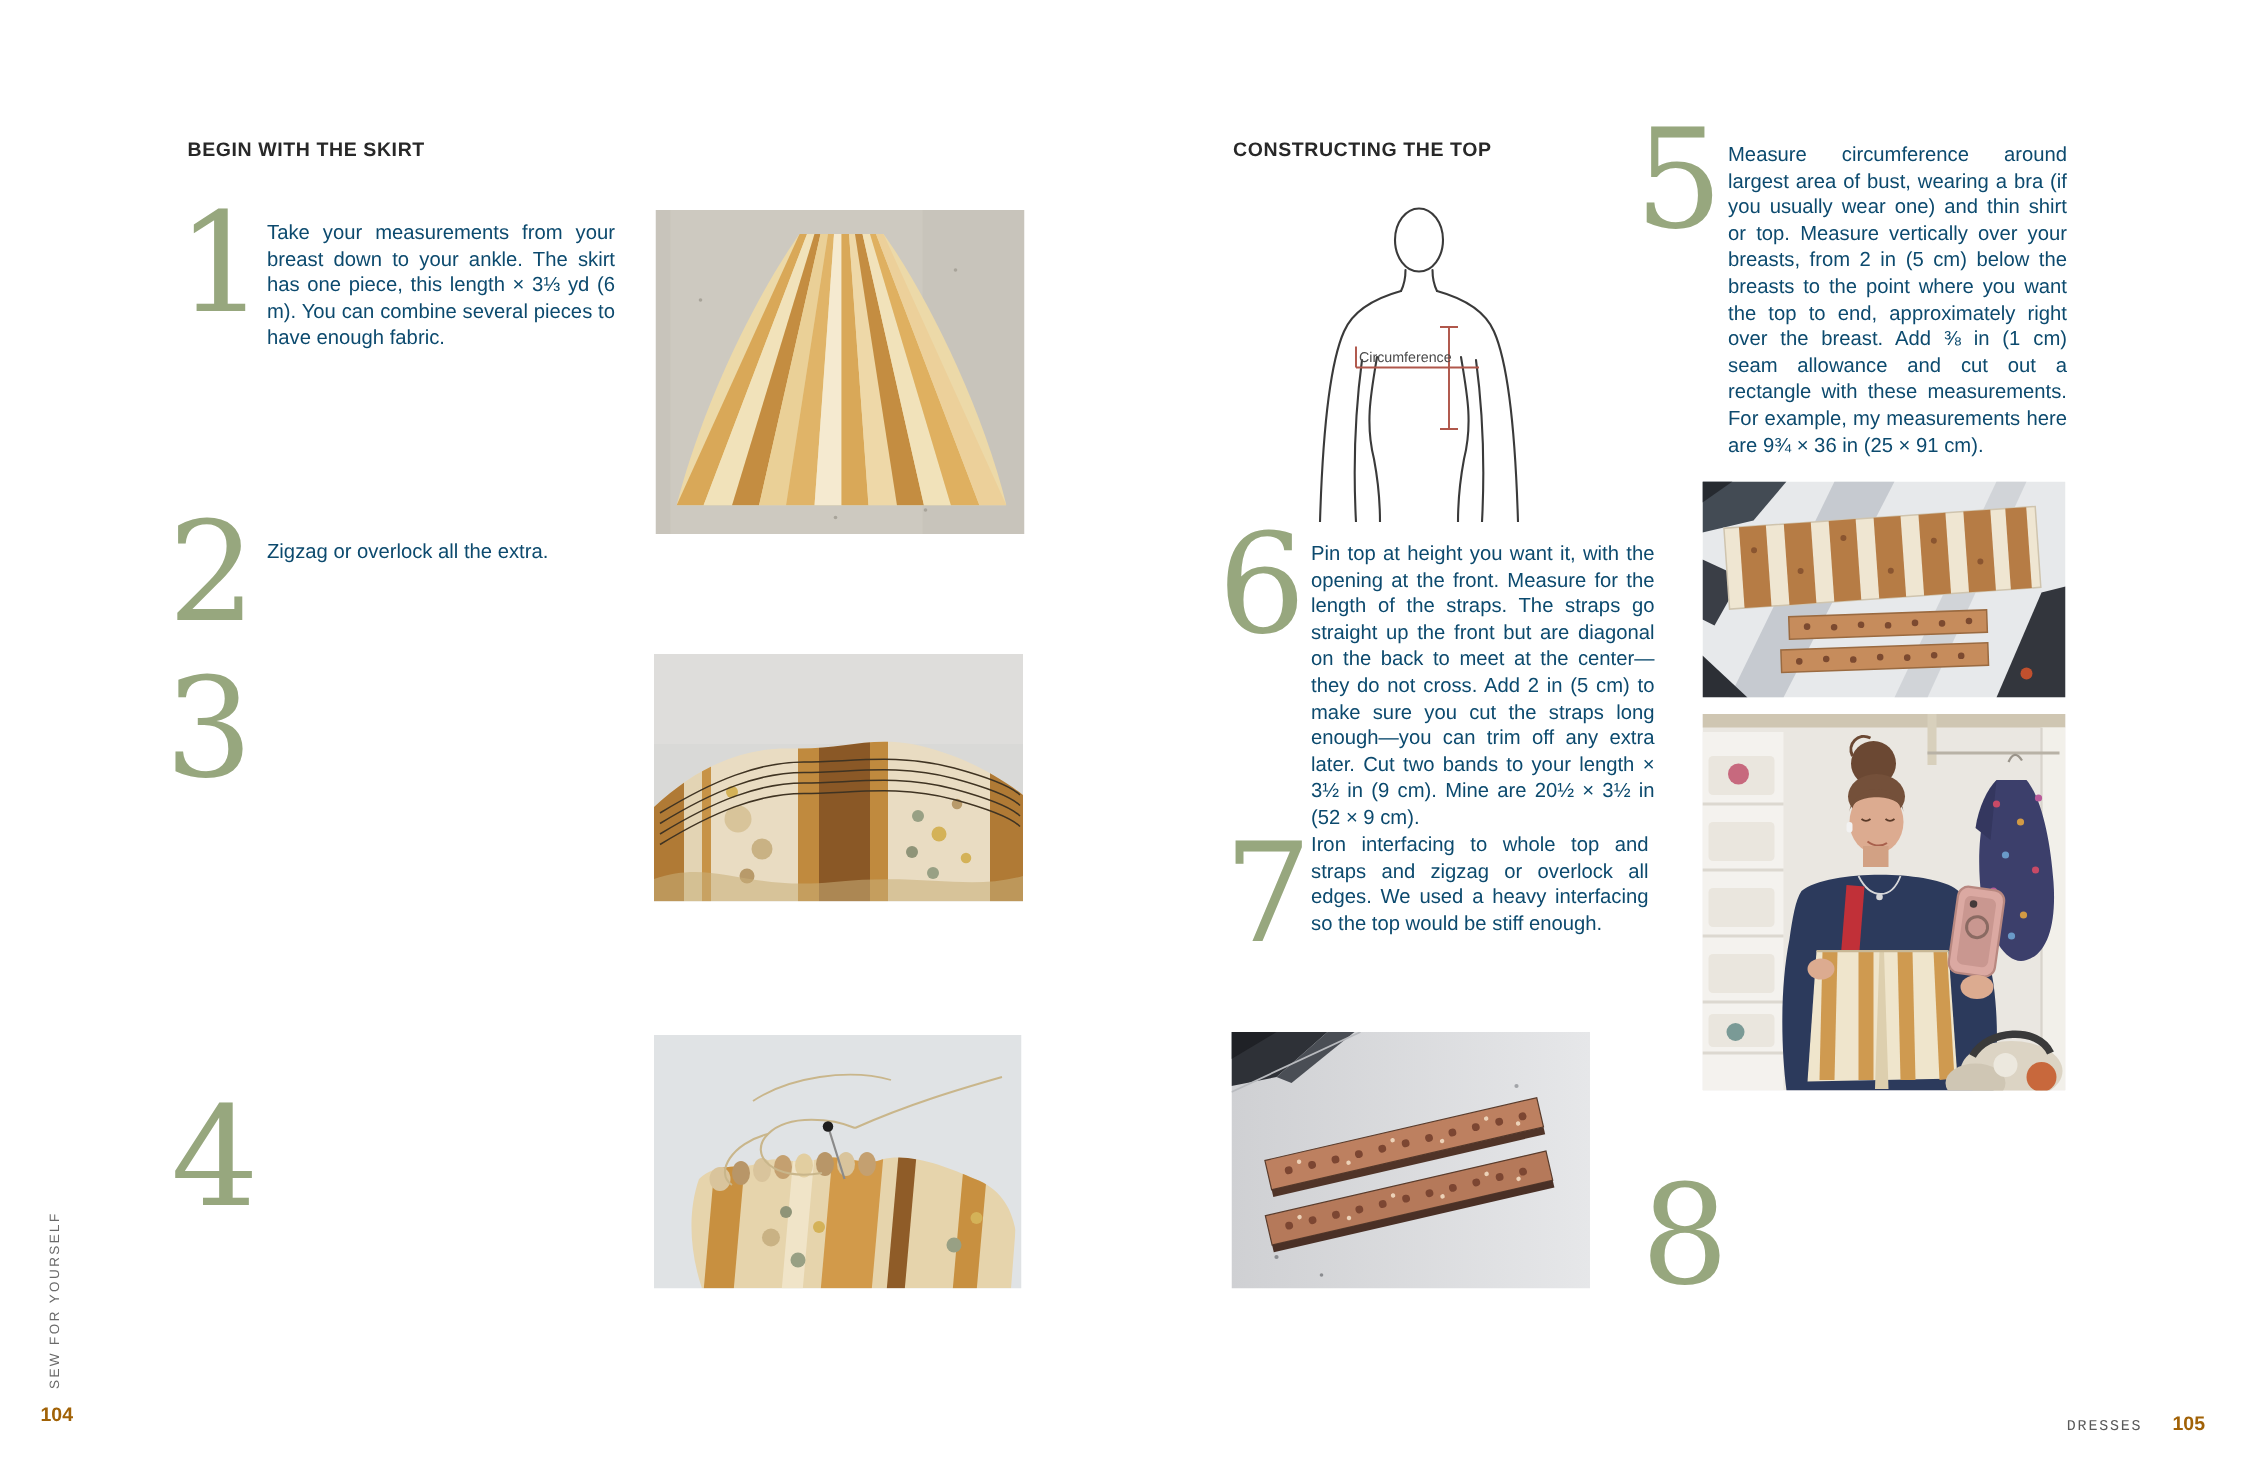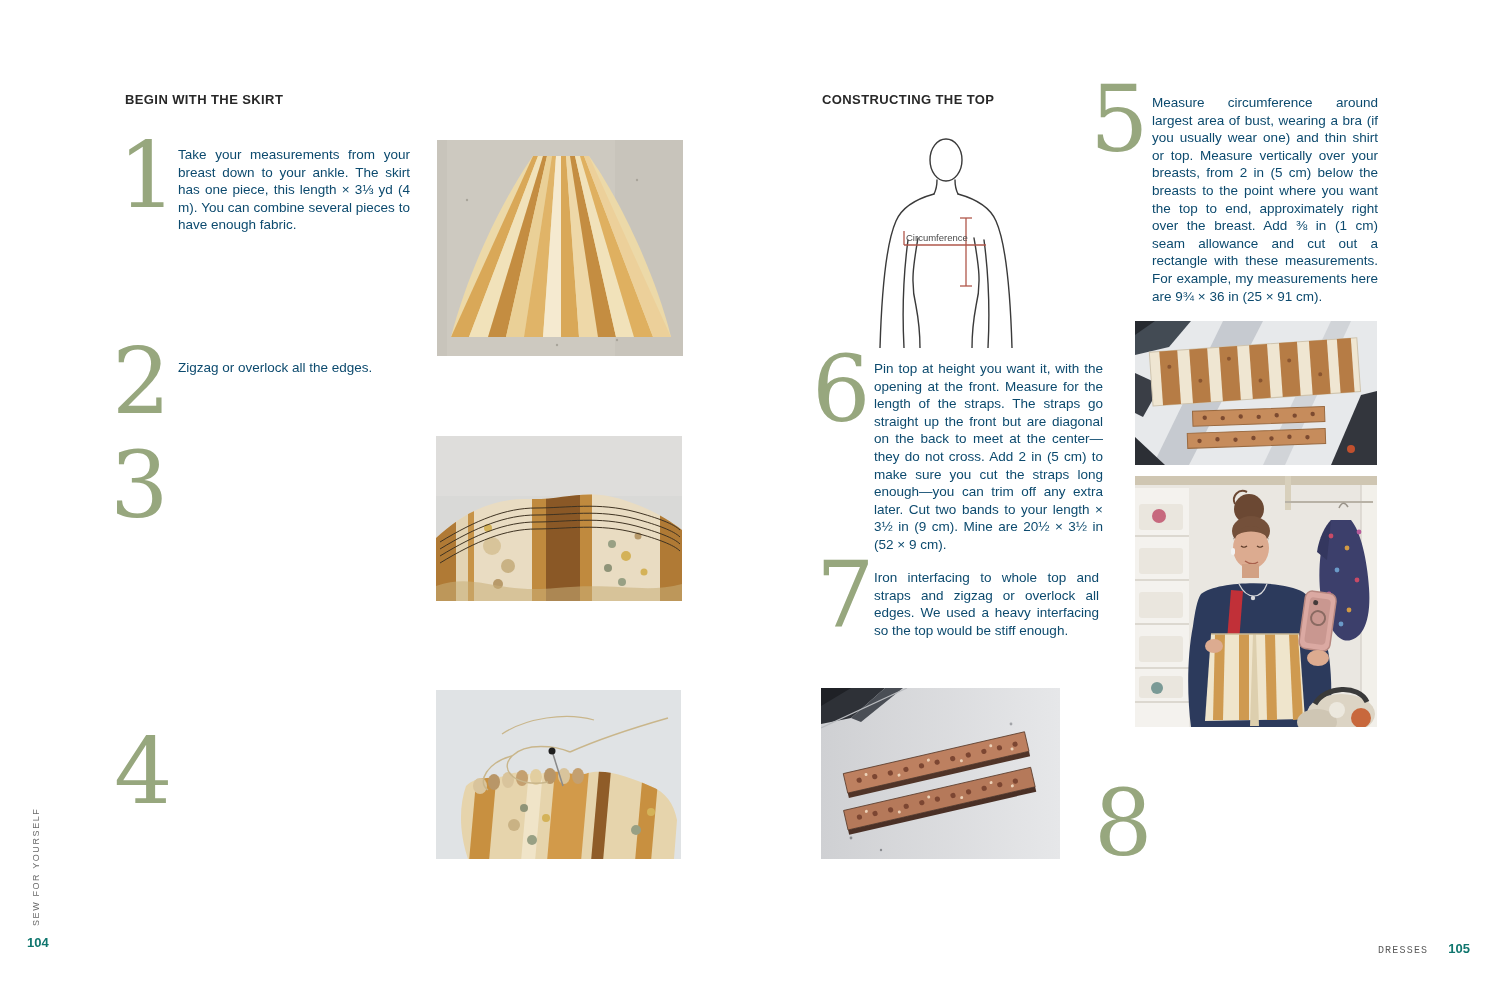--- a/index.html
+++ b/index.html
@@ -19,35 +19,35 @@
     position:absolute;font-size:13.5px;line-height:17.6px;color:#0c4a6e;
     text-align:justify;
   }
   .fig{position:absolute;}
   .fig svg{display:block;}
   .vert-title{
     position:absolute;left:31px;top:926px;transform:rotate(-90deg);
     transform-origin:0 0;font-size:9px;letter-spacing:1.6px;color:#6a6a6a;
     white-space:nowrap;
   }
-  .pagenum{position:absolute;font-size:13px;font-weight:bold;color:#0f766e;}
+  .pagenum{position:absolute;font-size:13px;font-weight:bold;color:#a16207;}
   .footer-right{
     position:absolute;right:30px;top:941px;display:flex;align-items:baseline;gap:20px;
   }
   .section-label{font-size:10px;letter-spacing:1.2px;color:#5a5a5a;font-family:Liberation Mono, monospace;}
 </style>
 </head>
 <body>
 
 <div class="spread">
 
   <div class="heading" style="left:125px;top:92px">BEGIN WITH THE SKIRT</div>
 
   <div class="step-num" style="left:118px;top:130px">1</div>
-  <div class="step-text" style="left:178px;top:146px;width:232px">Take your measurements from your breast down to your ankle. The skirt has one piece, this length × 3⅓ yd (4 m). You can combine several pieces to have enough fabric.</div>
+  <div class="step-text" style="left:178px;top:146px;width:232px">Take your measurements from your breast down to your ankle. The skirt has one piece, this length × 3⅓ yd (6 m). You can combine several pieces to have enough fabric.</div>
 
   <div class="fig" style="left:437px;top:140px">
     <svg width="246" height="216" viewBox="0 0 246 216">
       <rect width="246" height="216" fill="#c8c4bb"></rect>
       <rect x="10" width="168" height="216" fill="#cdc9c0"></rect>
       <circle cx="30" cy="60" r="1.2" fill="#a8a49a"></circle>
         <circle cx="200" cy="40" r="1.2" fill="#a8a49a"></circle>
       <circle cx="60" cy="190" r="1.2" fill="#a8a49a"></circle>
         <circle cx="180" cy="200" r="1.2" fill="#a8a49a"></circle>
       <circle cx="120" cy="205" r="1.2" fill="#a8a49a"></circle>
@@ -69,21 +69,21 @@
         <path d="M133,16 L138,16 L179,197 L161,197 Z" fill="#c48d41"></path>
         <path d="M138,16 L143,16 L197,197 L179,197 Z" fill="#f1e2ba"></path>
         <path d="M143,16 L147,16 L216,197 L197,197 Z" fill="#dfb060"></path>
         <path d="M147,16 L152,16 L234,197 L216,197 Z" fill="#ecd09a"></path>
         <path d="M14,197 L234,197 L234,200 L14,200 Z" fill="#b08a50" opacity=".5"></path>
       </g>
     </svg>
   </div>
 
   <div class="step-num" style="left:112px;top:336px">2</div>
-  <div class="step-text" style="left:178px;top:359px;width:232px">Zigzag or overlock all the edges.</div>
+  <div class="step-text" style="left:178px;top:359px;width:232px">Zigzag or overlock all the extra.</div>
 
   <div class="step-num" style="left:110px;top:440px">3</div>
 
   <div class="fig" style="left:436px;top:436px">
     <svg width="246" height="165" viewBox="0 0 246 165">
       <rect width="246" height="165" fill="#d9d9d7"></rect>
       <rect width="246" height="60" fill="#dedddb"></rect>
       <defs>
           <clipPath id="fa2">
             <path d="M0,102 C28,76 58,62 92,63 C124,64 142,55 172,60 C202,66 228,80 246,94 L246,165 L0,165 Z"></path>
@@ -243,21 +243,21 @@
           <circle cx="172" cy="118" r="2.2"></circle>
         </g>
       </g>
     </svg>
   </div>
 
   <div class="step-num" style="left:812px;top:344px">6</div>
   <div class="step-text" style="left:874px;top:360px;width:229px">Pin top at height you want it, with the opening at the front. Measure for the length of the straps. The straps go straight up the front but are diagonal on the back to meet at the center—they do not cross. Add 2 in (5 cm) to make sure you cut the straps long enough—you can trim off any extra later. Cut two bands to your length × 3½ in (9 cm). Mine are 20½ × 3½ in (52 × 9 cm).</div>
 
   <div class="step-num" style="left:816px;top:550px">7</div>
-  <div class="step-text" style="left:874px;top:569px;width:225px">Iron interfacing to whole top and straps and zigzag or overlock all edges. We used a heavy interfacing so the top would be stiff enough.</div>
+  <div class="step-text" style="left:874px;top:554px;width:225px">Iron interfacing to whole top and straps and zigzag or overlock all edges. We used a heavy interfacing so the top would be stiff enough.</div>
 
   <div class="fig" style="left:1135px;top:476px">
     <svg width="242" height="251" viewBox="0 0 242 251">
       <rect width="242" height="251" fill="#eae7e1"></rect>
       <rect y="0" width="242" height="9" fill="#cfc6b2"></rect>
       <rect x="150" y="0" width="6" height="34" fill="#d8d0bc"></rect>
       <rect x="226" y="9" width="16" height="242" fill="#f2f0ea"></rect>
       <line x1="226" y1="9" x2="226" y2="251" stroke="#d8d4cc" stroke-width="1.5"></line>
       <rect x="0" y="12" width="54" height="239" fill="#f4f2ee"></rect>
       <g stroke="#dcd8d0" stroke-width="2">

